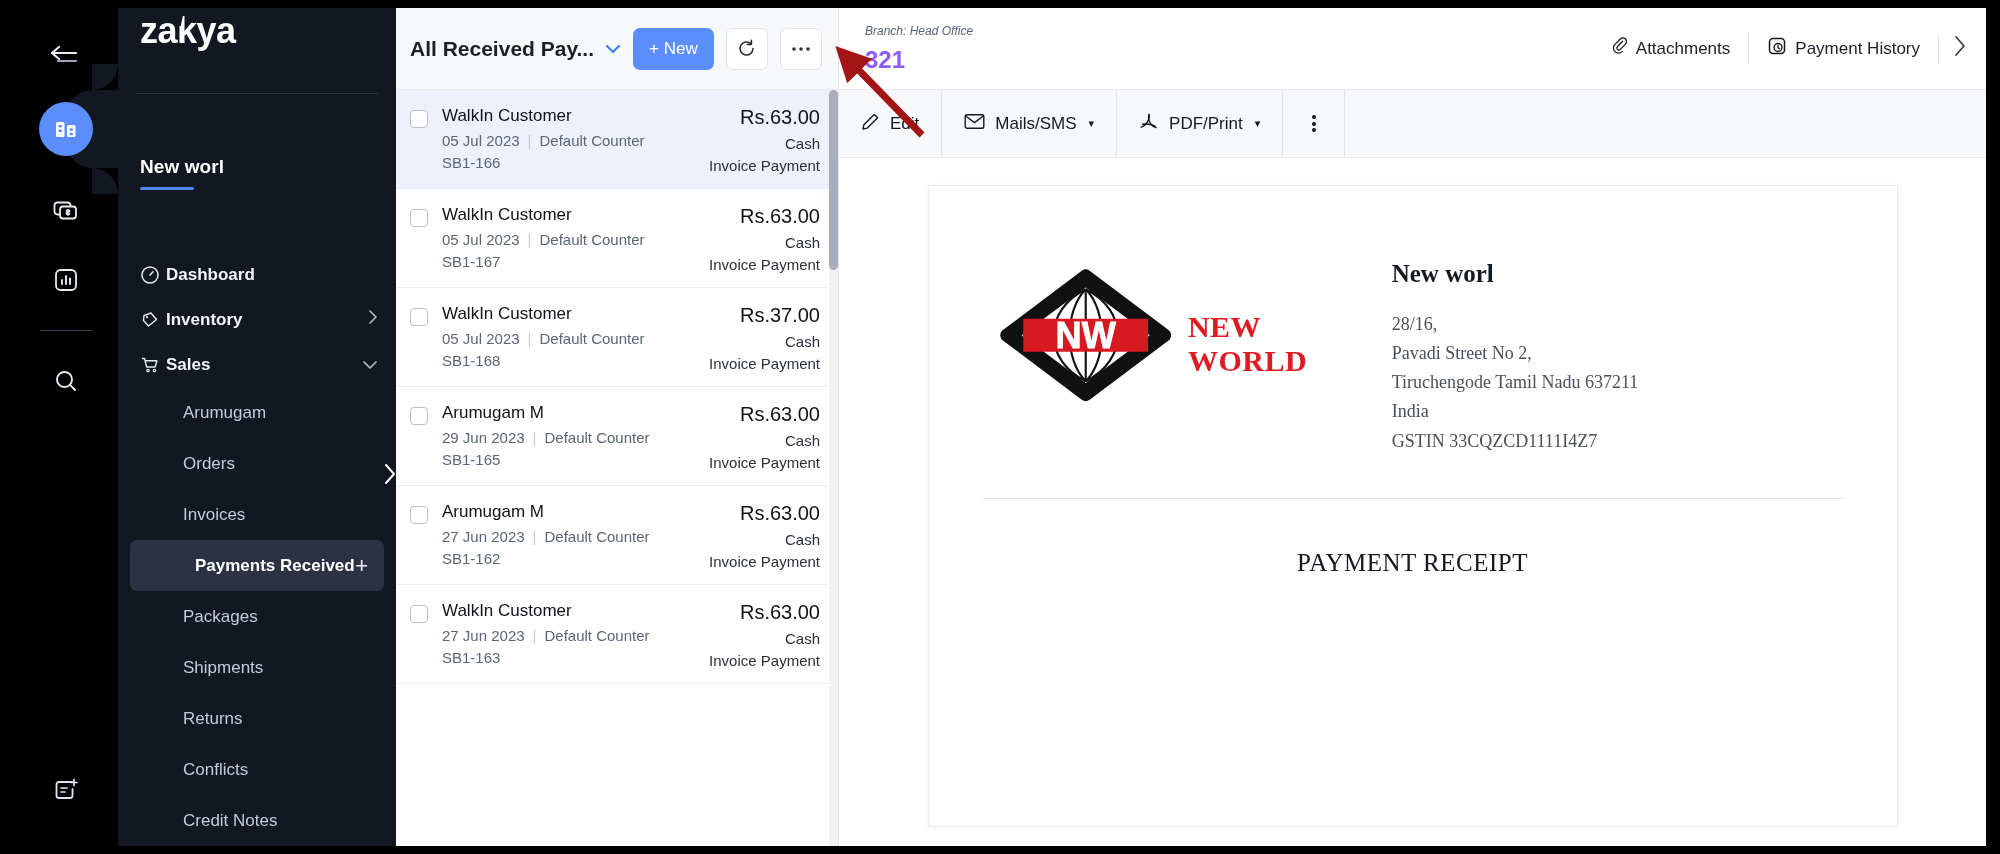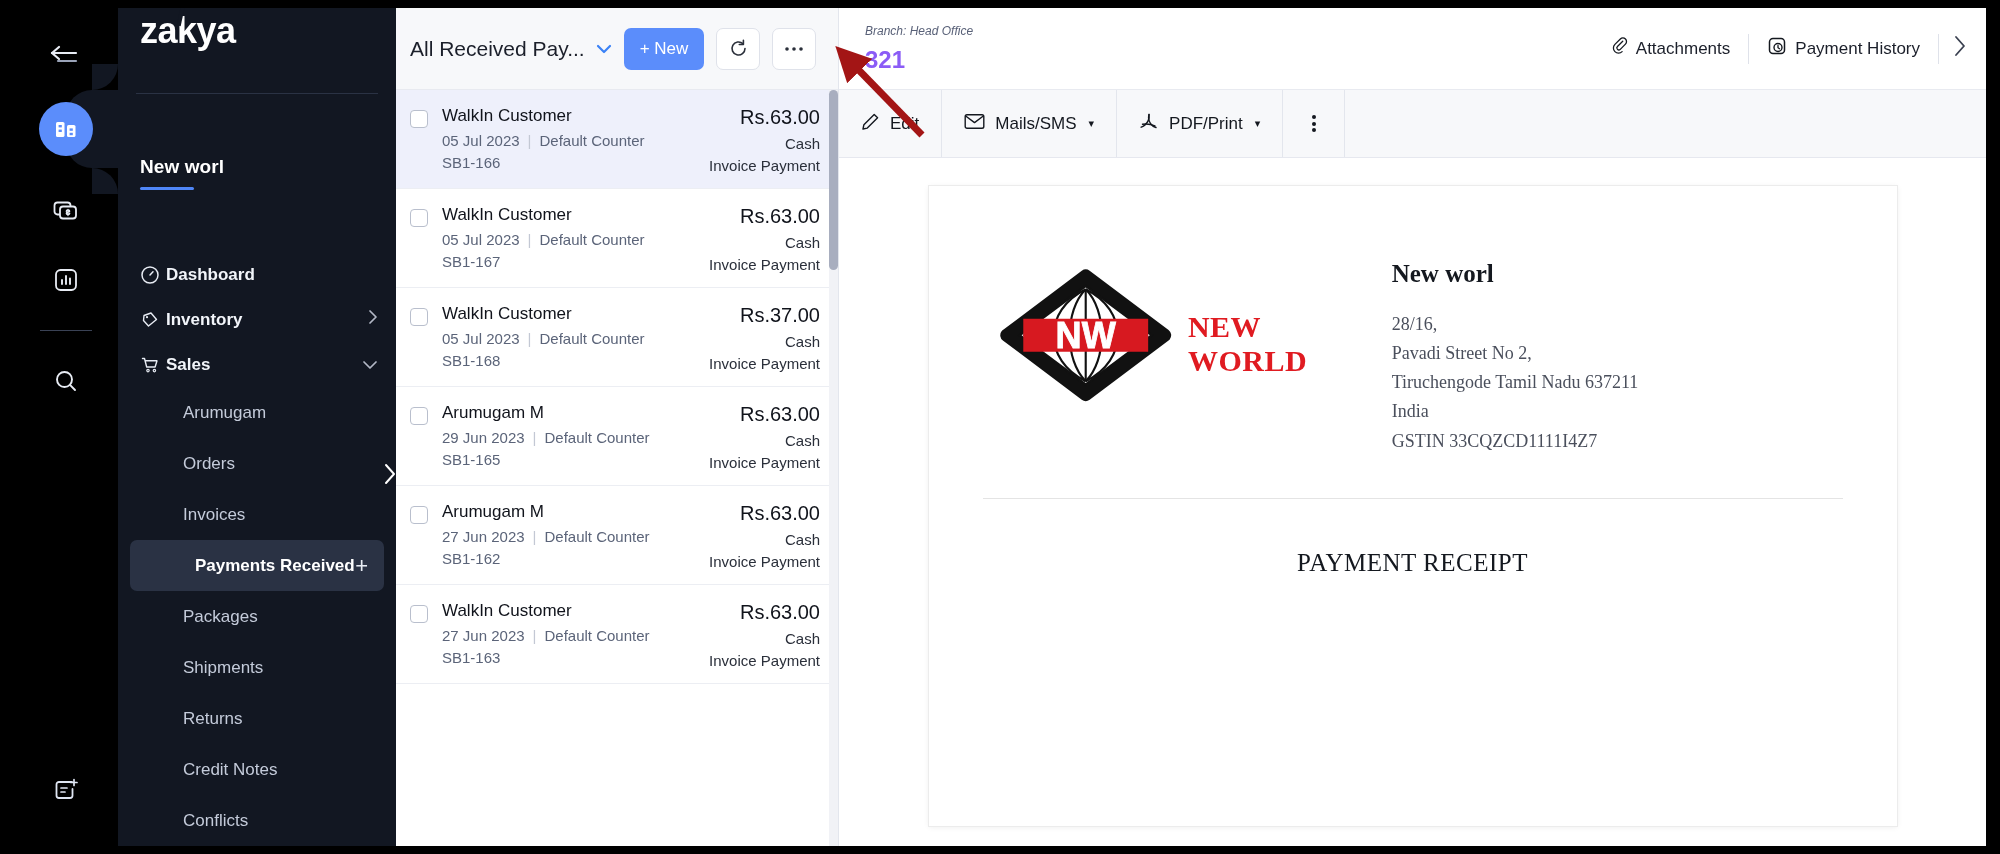--- a/index.html
+++ b/index.html
@@ -119,21 +119,21 @@
     background: #ffffff; border-right: 1px solid #e3e6ed;
     display: flex; flex-direction: column; position: relative;
   }
   .list-header {
     height: 82px; flex: 0 0 82px;
     display: flex; align-items: center; gap: 12px;
     padding: 0 16px 0 14px;
     background: #f7f8fa; border-bottom: 1px solid #e8eaf0;
   }
   .list-title {
-    font-size: 21px; font-weight: normal; color: #1b1f2a;
+    font-size: 21px; font-weight: bold; color: #1b1f2a;
     display: flex; align-items: center; gap: 11px; cursor: pointer;
     white-space: nowrap;
   }
   .list-title .caret { color: #3b82f6; font-size: 15px; }
   .btn-new {
     background: #5b8dfb; color: #fff; border: none; border-radius: 7px;
     height: 42px; padding: 0 16px; font-size: 17px; cursor: pointer;
     font-family: "Liberation Sans", sans-serif; white-space: nowrap;
   }
   .icon-btn {
@@ -376,24 +376,24 @@
       <div class="sub-item">
         <span>Packages</span>
       </div>
       <div class="sub-item">
         <span>Shipments</span>
       </div>
       <div class="sub-item">
         <span>Returns</span>
       </div>
       <div class="sub-item">
+        <span>Conflicts</span>
+      </div>
+      <div class="sub-item">
         <span>Credit Notes</span>
-      </div>
-      <div class="sub-item">
-        <span>Conflicts</span>
       </div>
     </div>
   </div>
 
   <div class="listpanel">
     <div class="panel-arrow">
       <svg width="14" height="22" viewBox="0 0 14 22" fill="none">
           <path d="M3 2l8 9-8 9" stroke="#ffffff" stroke-width="2" stroke-linecap="round" stroke-linejoin="round"></path>
         </svg>
     </div>

